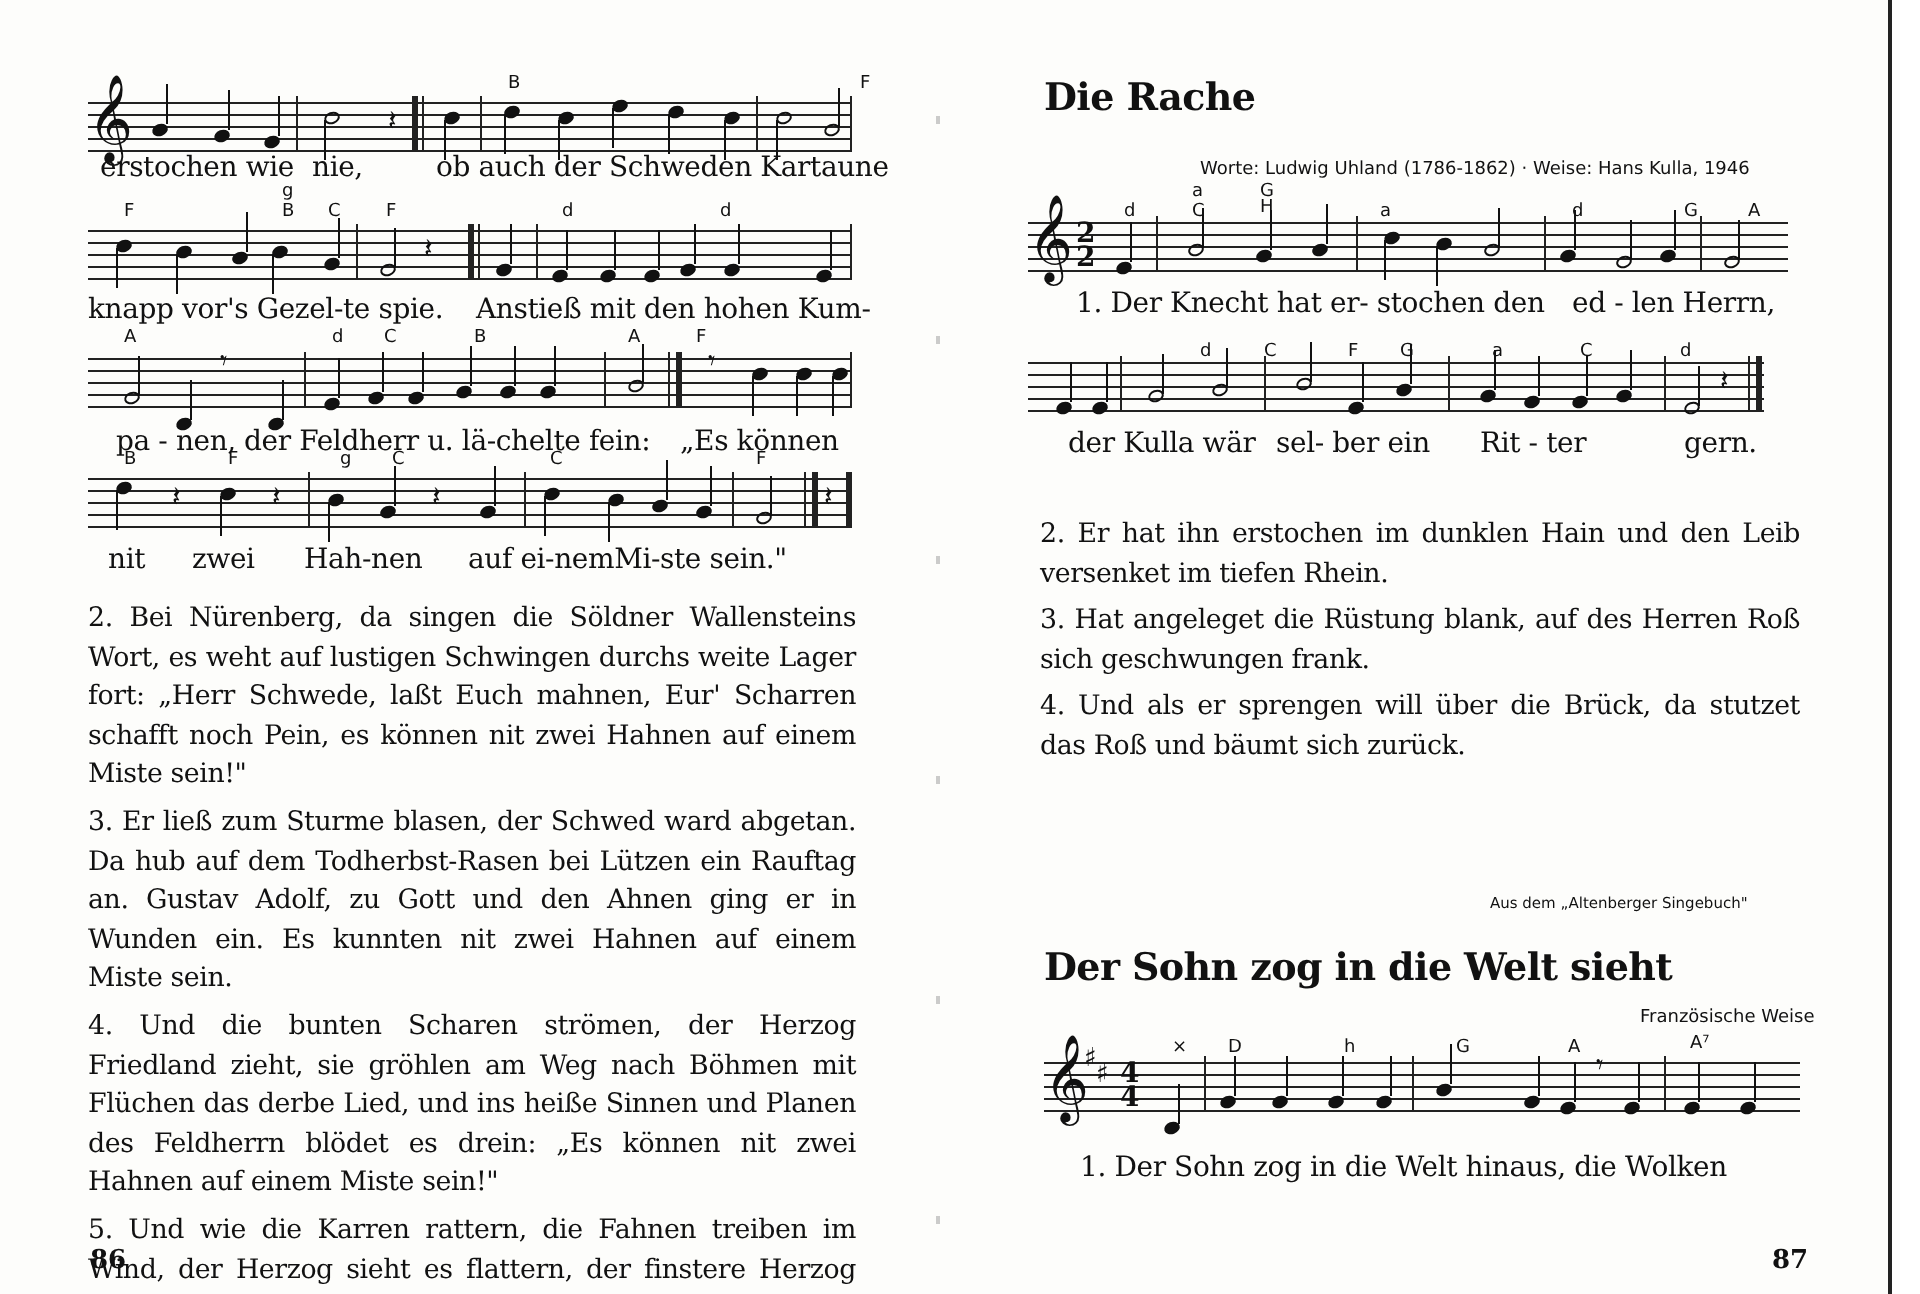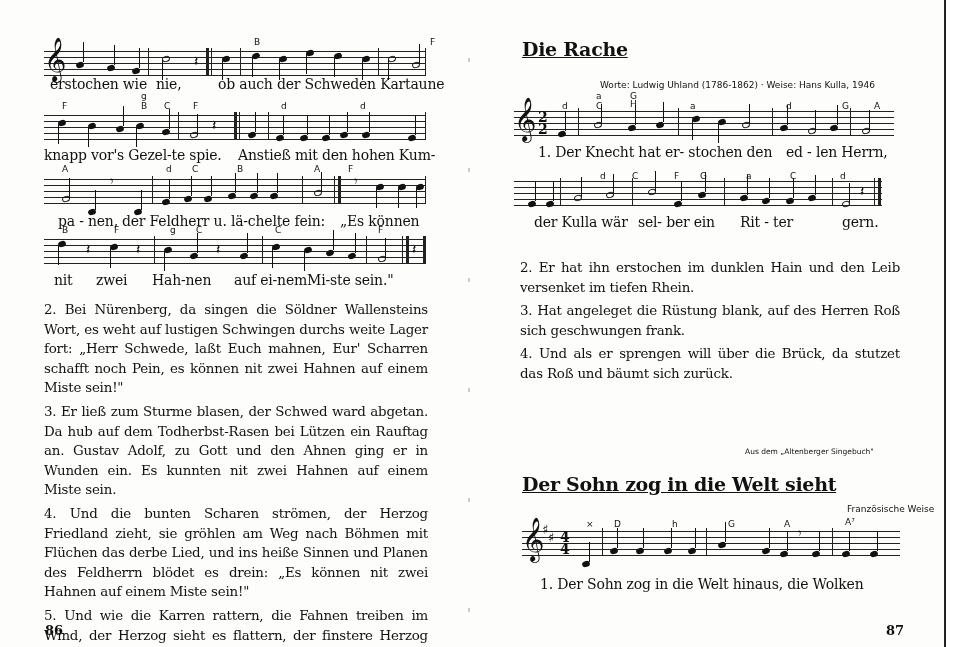--- a/index.html
+++ b/index.html
@@ -23,21 +23,21 @@
   .stem { position:absolute; width:1px; background:#111; }
   .clef { position:absolute; font-size:38px; line-height:38px; top:-8px; left:0; font-family:"DejaVu Serif",serif; }
   .timesig { position:absolute; font-weight:bold; font-size:14px; line-height:12px; font-family:"DejaVu Serif",serif; }
   .rest { position:absolute; font-size:14px; line-height:14px; }
   .lyrics { position:absolute; left:0; font-size:14px; white-space:nowrap; letter-spacing:-0.2px; }
   .lyrics span { position:absolute; white-space:nowrap; }
 
   .verse { position:absolute; font-size:13.4px; line-height:19.6px; text-align:justify; text-align-last:left; letter-spacing:-0.2px; }
   .verse p { margin:0 0 4px 0; }
   .pagenum { position:absolute; font-size:13px; font-weight:bold; }
-  .song-title { position:absolute; font-weight:bold; font-size:19px; letter-spacing:-0.3px;text-decoration:underline; }
+  .song-title { position:absolute; font-weight:bold; font-size:19px; letter-spacing:-0.3px; }
   .credit { position:absolute; font-family:"DejaVu Sans","Liberation Sans",sans-serif; font-size:9px; white-space:nowrap; }
   .source { position:absolute; font-family:"DejaVu Sans","Liberation Sans",sans-serif; font-size:7.5px; white-space:nowrap; }
 </style>
 </head>
 <body>
 
 <div class="gutter-marks"></div>
 <div class="spine"></div>
 
 <div class="page" id="left">
@@ -370,21 +370,21 @@
   </div>
 
   <div class="verse" style="left:30px;top:258px;width:380px;">
     <p>2. Er hat ihn erstochen im dunklen Hain und den Leib versenket im tiefen Rhein.</p>
     <p>3. Hat angeleget die Rüstung blank, auf des Herren Roß sich geschwungen frank.</p>
     <p>4. Und als er sprengen will über die Brück, da stutzet das Roß und bäumt sich zurück.</p>
   </div>
   <div class="source" style="left:255px;top:447px;">Aus dem „Altenberger Singebuch"</div>
 
   <div class="song-title" style="left:32px;top:473px;">Der Sohn zog in die Welt sieht</div>
-  <div class="credit" style="left:330px;top:504px;margin-left:27px;">Französische Weise</div>
+  <div class="credit" style="left:330px;top:504px;">Französische Weise</div>
   <div class="system" style="left:32px;top:528px;width:378px;height:34px;">
     <div class="staff" style="top:0;">
       <div class="ln" style="top:3px"></div>
         <div class="ln" style="top:9px"></div>
         <div class="ln" style="top:15px"></div>
         <div class="ln" style="top:21px"></div>
         <div class="ln" style="top:27px"></div>
       <div class="clef">𝄞</div>
       <div style="position:absolute;left:20px;top:-6px;font-size:13px;">♯<br></div>
       <div style="position:absolute;left:26px;top:2px;font-size:13px;">♯</div>

